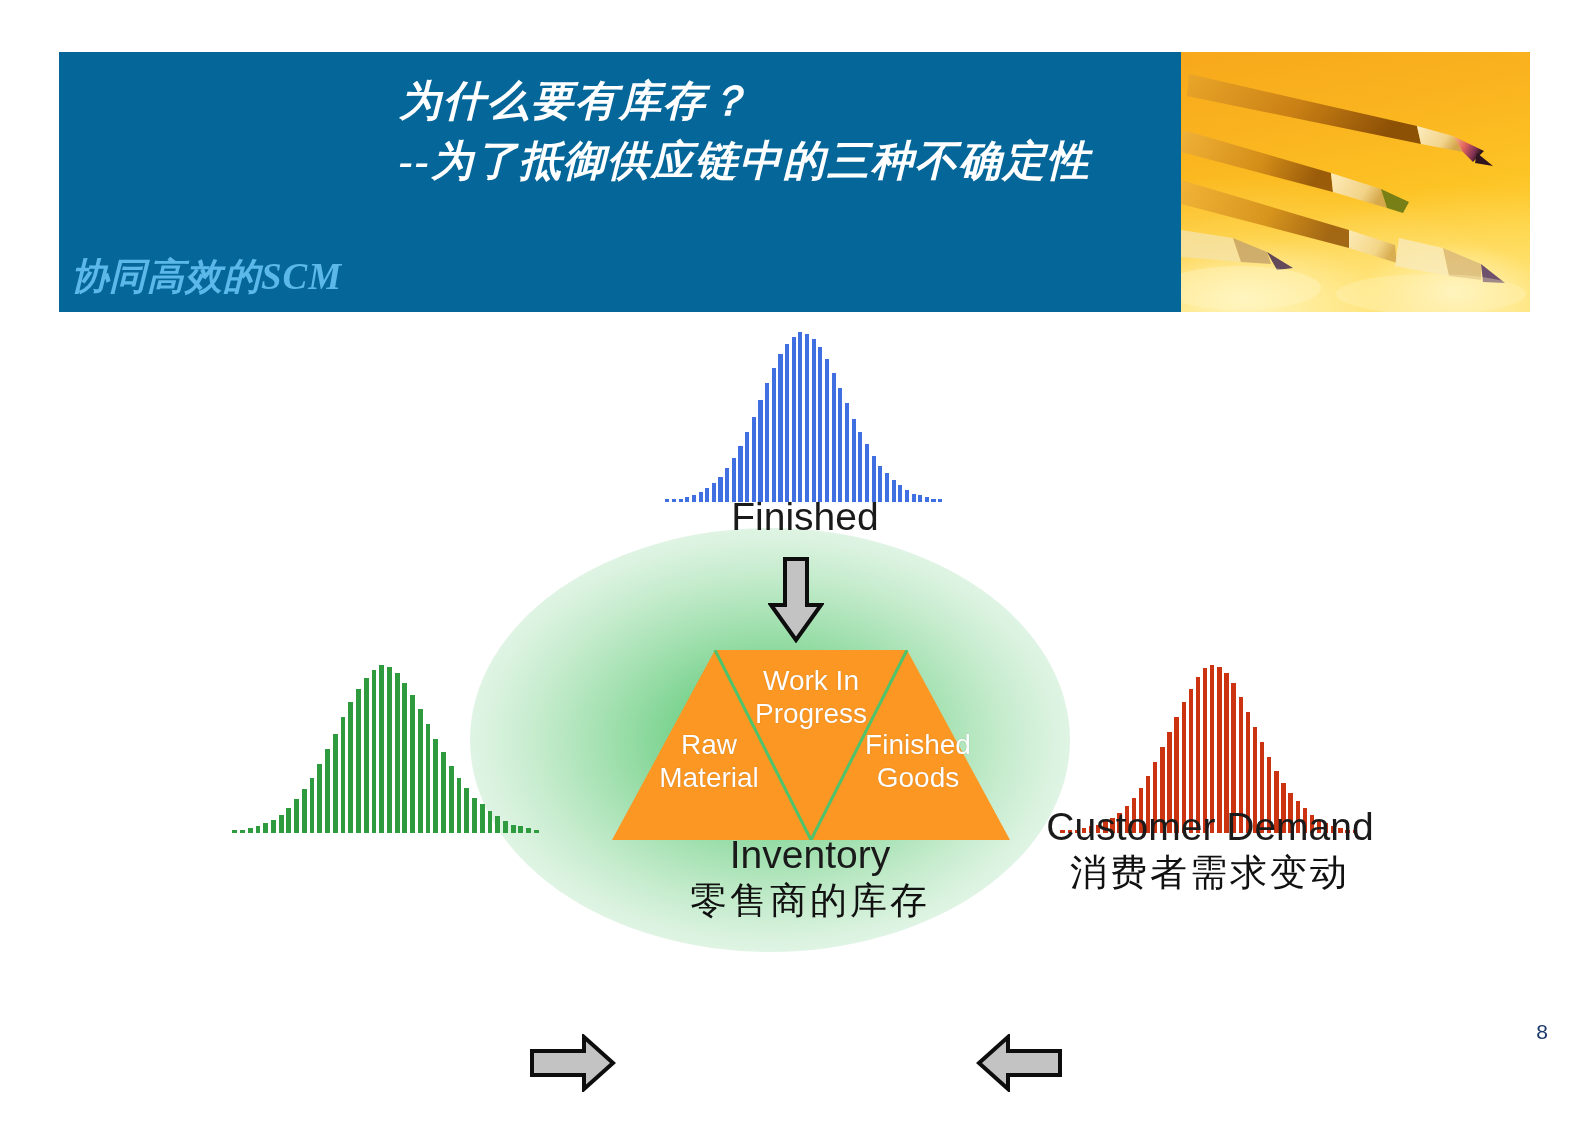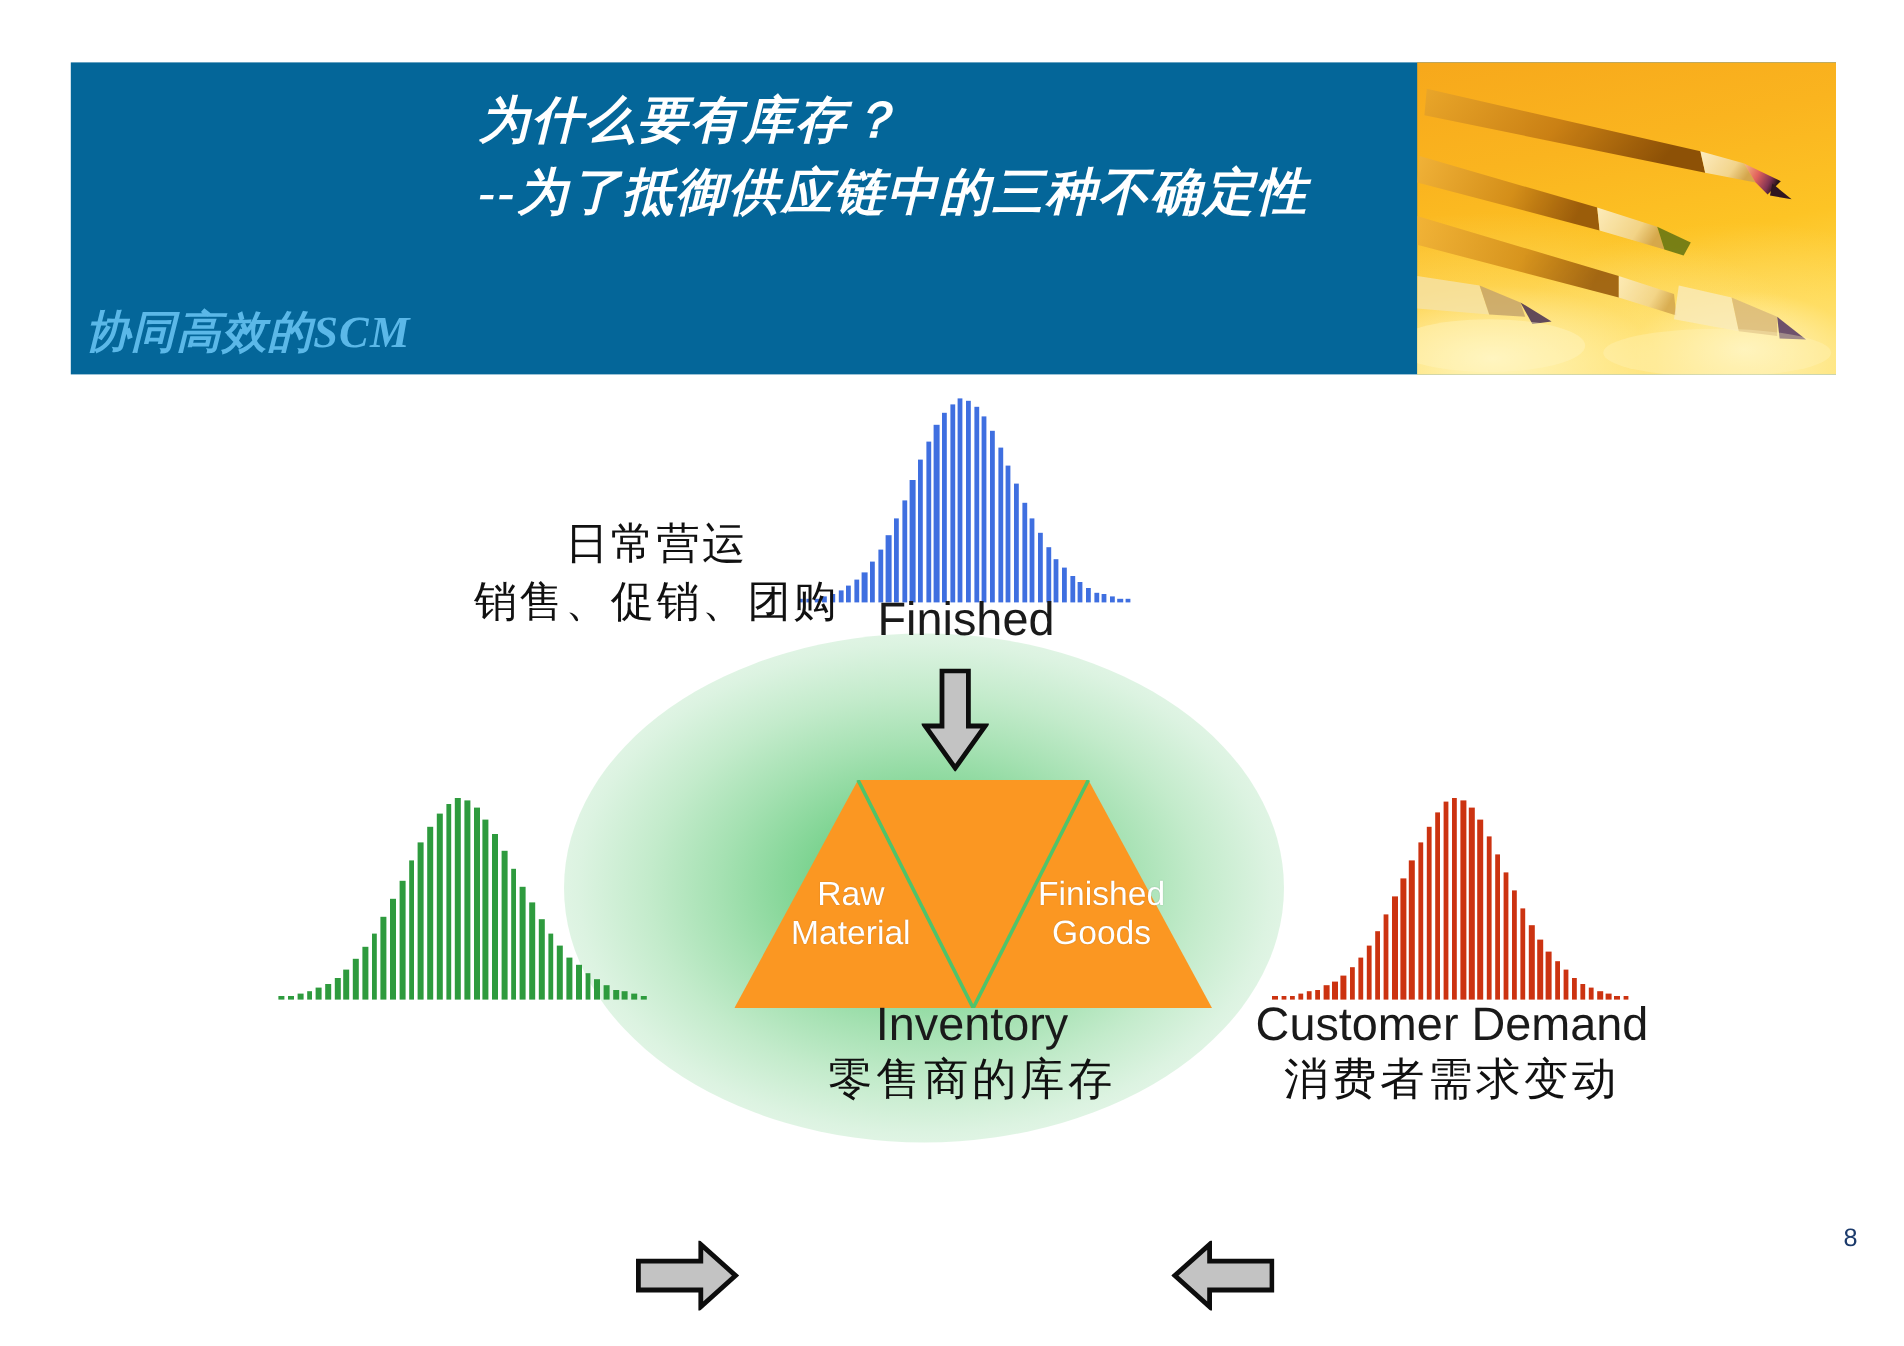--- a/index.html
+++ b/index.html
@@ -131,21 +131,21 @@
     font-family: "Liberation Serif", serif;
     font-size: 37px;
     color: #111111;
     letter-spacing: 3px;
     line-height: 46px;
   }
 
   #caption-operation { left: 695px; top: 182px; width: 220px; }
   #caption-supplier  { left: 205px; top: 520px; width: 370px; }
   #caption-inventory { left: 665px; top: 520px; width: 290px; text-align: center; }
-  #caption-customer  { left: 1040px; top: 520px; width: 340px; }
+  #caption-customer  { left: 1040px; top: 492px; width: 340px; }
 
   #label-daily {
     position: absolute;
     left: 392px;
     top: 117px;
     width: 310px;
     text-align: center;
     font-family: "Liberation Serif", serif;
     font-size: 36px;
     line-height: 48px;
@@ -313,24 +313,20 @@
       <span style="width: 4.13333px; margin-right: 2.53333px; height: 4%; background: rgb(63, 111, 224);"></span>
       <span style="width: 4.13333px; margin-right: 2.53333px; height: 3%; background: rgb(63, 111, 224);"></span>
       <span style="width: 4.13333px; margin-right: 2.53333px; height: 2%; background: rgb(63, 111, 224);"></span>
       <span style="width: 4.13333px; margin-right: 2.53333px; height: 2%; background: rgb(63, 111, 224);"></span>
     </div>
 
   <div class="caption" id="caption-operation">
     <div class="cap-en">Finished</div>
   </div>
 
-  <div id="label-daily">
-    <div>日常营运</div>
-    <div>销售、促销、团购</div>
-  </div>
 
   <div class="bell" id="bell-supplier">
       <span style="width: 4.805px; margin-right: 2.945px; height: 2%; background: rgb(46, 155, 62);"></span>
       <span style="width: 4.805px; margin-right: 2.945px; height: 2%; background: rgb(46, 155, 62);"></span>
       <span style="width: 4.805px; margin-right: 2.945px; height: 3%; background: rgb(46, 155, 62);"></span>
       <span style="width: 4.805px; margin-right: 2.945px; height: 4%; background: rgb(46, 155, 62);"></span>
       <span style="width: 4.805px; margin-right: 2.945px; height: 6%; background: rgb(46, 155, 62);"></span>
       <span style="width: 4.805px; margin-right: 2.945px; height: 8%; background: rgb(46, 155, 62);"></span>
       <span style="width: 4.805px; margin-right: 2.945px; height: 11%; background: rgb(46, 155, 62);"></span>
       <span style="width: 4.805px; margin-right: 2.945px; height: 15%; background: rgb(46, 155, 62);"></span>
@@ -419,20 +415,24 @@
     <div class="cap-cn">消费者需求变动</div>
   </div>
 
   <div id="trapezoid-wrap">
     <svg id="trapezoid-svg" width="398" height="190" viewBox="0 0 398 190">
       <polygon points="103,0 295,0 398,190 0,190" fill="#FB9722"></polygon>
       <line x1="103" y1="0" x2="199" y2="190" stroke="#4FC36B" stroke-width="3"></line>
       <line x1="295" y1="0" x2="199" y2="190" stroke="#4FC36B" stroke-width="3"></line>
     </svg>
 
+    <div class="trap-text" id="trap-wip">
+      <div>Work In</div>
+      <div>Progress</div>
+    </div>
     <div class="trap-text" id="trap-finished">
       <div>Finished</div>
       <div>Goods</div>
     </div>
     <div class="trap-text" id="trap-raw">
       <div>Raw</div>
       <div>Material</div>
     </div>
   </div>
 

